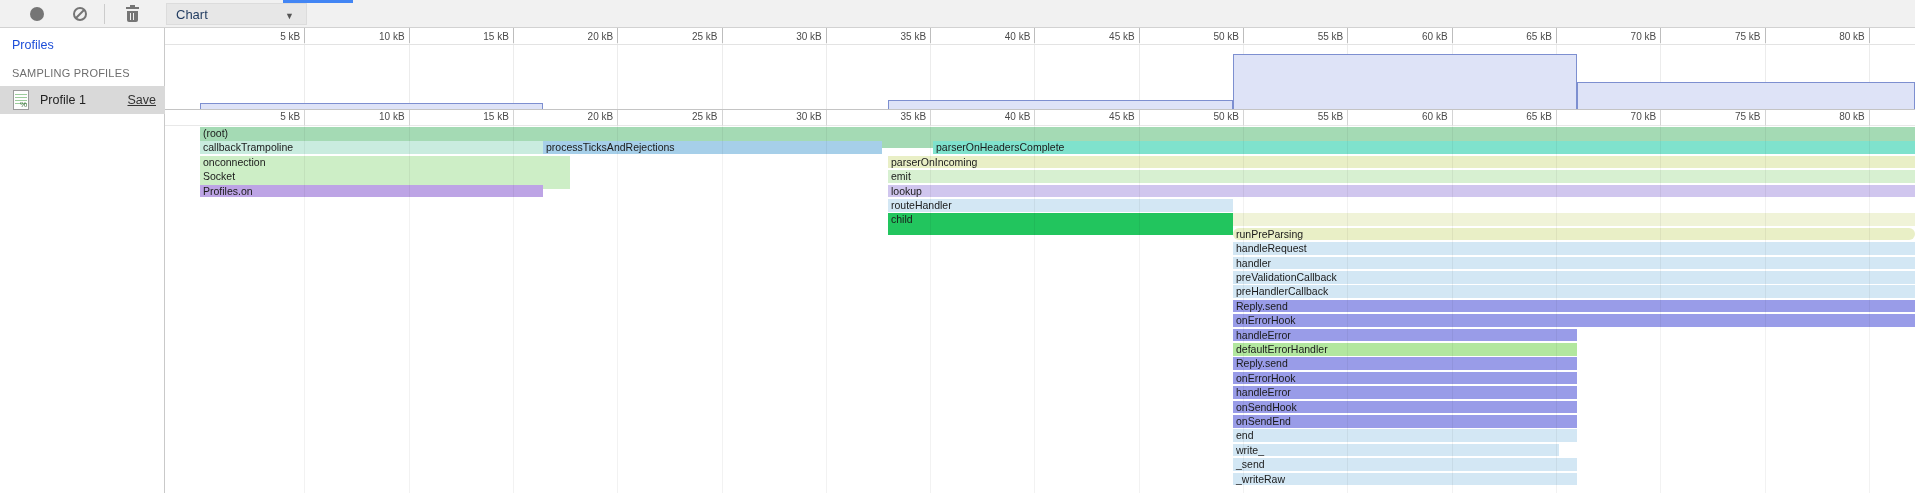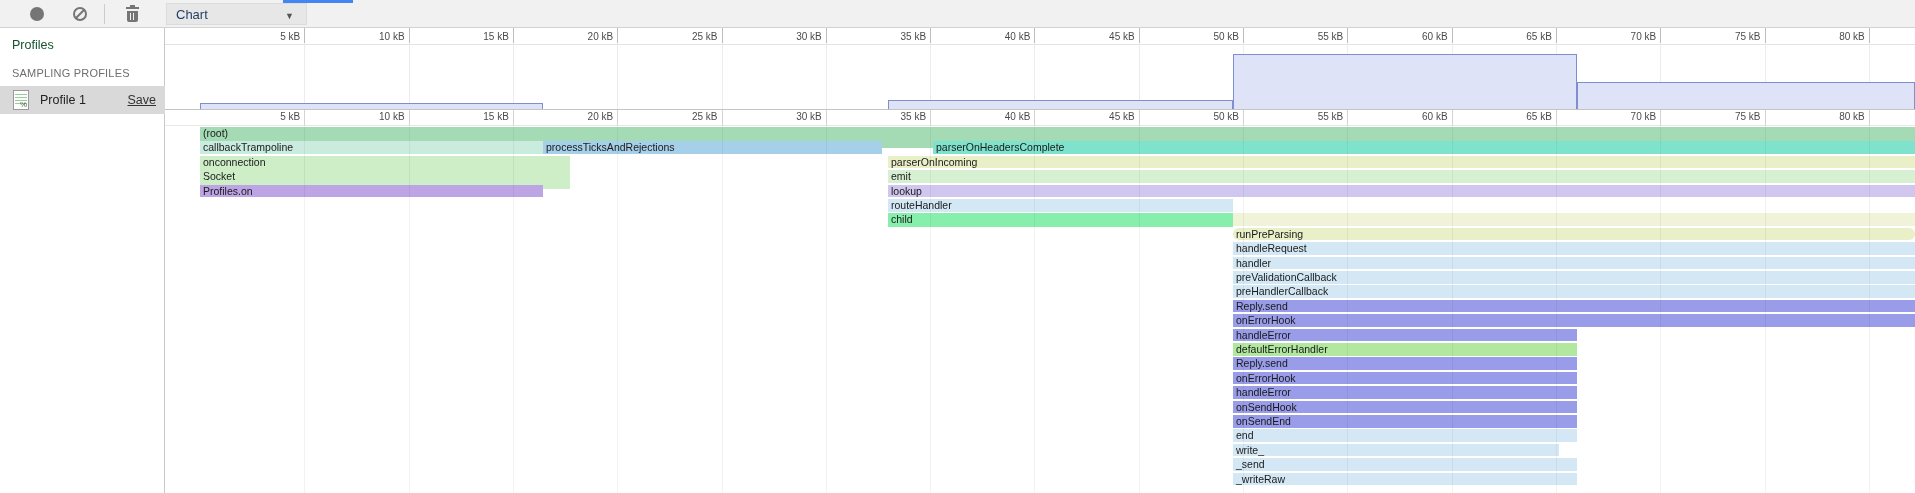--- a/index.html
+++ b/index.html
@@ -21,21 +21,21 @@
   .trash .body i{position:absolute;top:2px;width:1px;height:7px;background:#f1f1f1;}
   .trash .body i:nth-child(1){left:3px}.trash .body i:nth-child(2){left:6px}
   .view-select{position:absolute;left:166px;top:3px;width:141px;height:22px;background:#e7e7e7;
            box-sizing:border-box;border:1px solid #dcdcdc;}
   .view-select .val{position:absolute;left:9px;top:3px;font-size:13px;color:#1f3a5f;}
   .view-select .arrow{position:absolute;right:12px;top:7px;font-size:9px;color:#555;}
   .tab-indicator{position:absolute;left:283px;top:0;width:70px;height:3px;background:#4285f4;}
 
   .sidebar{position:absolute;left:0;top:28px;width:165px;height:465px;background:#ffffff;
            border-right:1px solid #c9c9c9;box-sizing:border-box;}
-  .sb-title{position:absolute;left:12px;top:10px;font-size:12.5px;color:#14532d;}
+  .sb-title{position:absolute;left:12px;top:10px;font-size:12.5px;color:#1d4ed8;}
   .sb-section{position:absolute;left:12px;top:39px;font-size:11px;color:#6e6e6e;letter-spacing:.2px;}
   .sb-row{position:absolute;left:0;top:58px;width:165px;height:28px;background:#d9d9d9;}
   .sb-row .doc{position:absolute;left:13px;top:4px;width:16px;height:20px;background:#fdfdfd;
            border:1px solid #9a9a9a;box-sizing:border-box;}
   .sb-row .doc i{position:absolute;left:1px;right:1px;height:1px;background:#9ccc9c;}
   .sb-row .doc i:nth-child(1){top:3px}.sb-row .doc i:nth-child(2){top:6px}
   .sb-row .doc i:nth-child(3){top:9px}.sb-row .doc i:nth-child(4){top:12px}
   .sb-row .doc b{position:absolute;right:1px;bottom:0;font-size:8px;font-weight:normal;color:#3c6e3c;}
   .sb-row .name{position:absolute;left:40px;top:7px;font-size:12.5px;color:#222;}
   .sb-row .save{position:absolute;right:9px;top:7px;font-size:12.5px;color:#333;
@@ -205,21 +205,21 @@
       <div class="bar" style="left: 35px; width: 343px; top: 113.4px; height: 12.5px; background: rgb(201, 236, 223);">callbackTrampoline</div>
       <div class="bar" style="left: 378px; width: 339px; top: 113.4px; height: 12.5px; background: rgb(166, 207, 233);">processTicksAndRejections</div>
       <div class="bar" style="left: 723px; width: 1027px; top: 113.4px; height: 12.5px; background: rgb(127, 226, 205); margin-left: 45px;">parserOnHeadersComplete</div>
       <div class="bar" style="left: 35px; width: 370px; top: 127.8px; height: 23px; background: rgb(205, 238, 198);">onconnection</div>
       <div class="bar" style="left: 723px; width: 1027px; top: 127.8px; height: 12.5px; background: rgb(233, 239, 198);">parserOnIncoming</div>
       <div class="bar" style="left: 35px; width: 370px; top: 142.2px; height: 19px; background: rgb(205, 238, 198);">Socket</div>
       <div class="bar" style="left: 723px; width: 1027px; top: 142.2px; height: 12.5px; background: rgb(215, 240, 209);">emit</div>
       <div class="bar" style="left: 35px; width: 343px; top: 156.6px; height: 12.5px; background: rgb(189, 164, 229);">Profiles.on</div>
       <div class="bar" style="left: 723px; width: 1147px; top: 156.6px; height: 12.5px; background: rgb(208, 198, 238);">lookup</div>
       <div class="bar" style="left: 723px; width: 345px; top: 171px; height: 12.5px; background: rgb(211, 231, 244);">routeHandler</div>
-      <div class="bar" style="left: 723px; width: 345px; top: 185.4px; height: 14px; background: #86efac;">child</div>
+      <div class="bar" style="left: 723px; width: 345px; top: 185.4px; height: 22px; background: #22c55e;">child</div>
       <div class="bar" style="left: 1068px; width: 682px; top: 185.4px; height: 12.5px; background: rgb(240, 243, 216);"></div>
       <div class="bar" style="left: 1068px; width: 682px; top: 199.8px; height: 12.5px; background: rgb(233, 239, 198); border-radius: 6px;">runPreParsing</div>
       <div class="bar" style="left: 1068px; width: 682px; top: 214.2px; height: 12.5px; background: rgb(211, 231, 244);">handleRequest</div>
       <div class="bar" style="left: 1068px; width: 682px; top: 228.6px; height: 12.5px; background: rgb(211, 231, 244);">handler</div>
       <div class="bar" style="left: 1068px; width: 682px; top: 243px; height: 12.5px; background: rgb(211, 231, 244);">preValidationCallback</div>
       <div class="bar" style="left: 1068px; width: 682px; top: 257.4px; height: 12.5px; background: rgb(211, 231, 244);">preHandlerCallback</div>
       <div class="bar" style="left: 1068px; width: 682px; top: 271.8px; height: 12.5px; background: rgb(153, 156, 232);">Reply.send</div>
       <div class="bar" style="left: 1068px; width: 682px; top: 286.2px; height: 12.5px; background: rgb(153, 156, 232);">onErrorHook</div>
       <div class="bar" style="left: 1068px; width: 344px; top: 300.6px; height: 12.5px; background: rgb(153, 156, 232);">handleError</div>
       <div class="bar" style="left: 1068px; width: 344px; top: 315px; height: 12.5px; background: rgb(178, 231, 159);">defaultErrorHandler</div>

